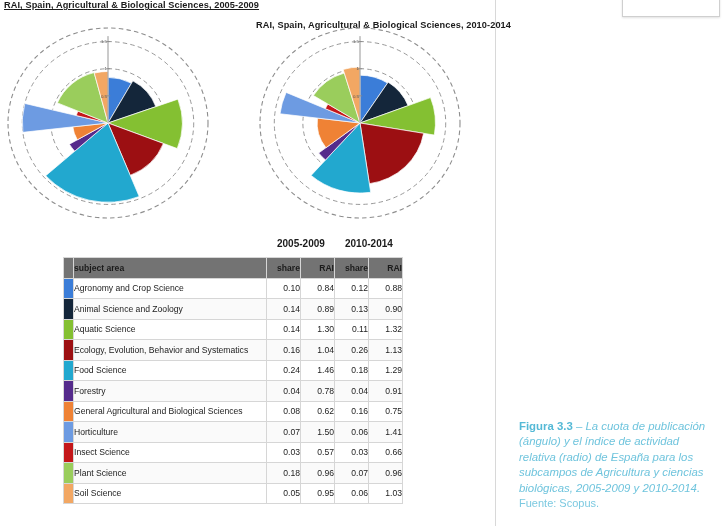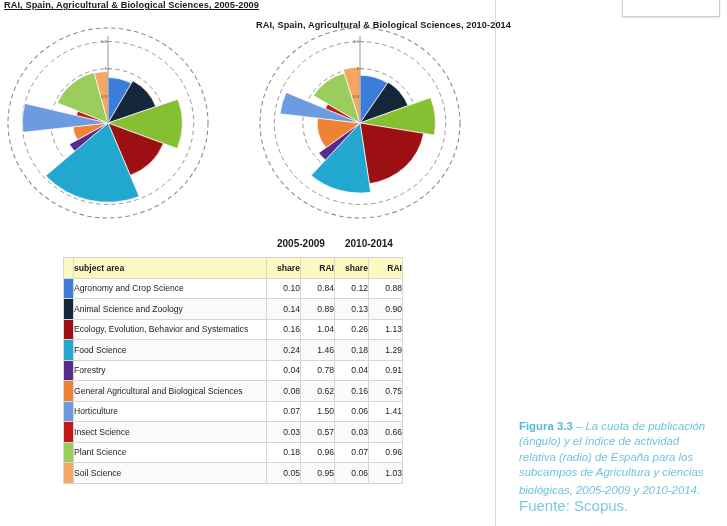--- a/index.html
+++ b/index.html
@@ -57,21 +57,21 @@
     font-size:8.6px;color:#222;
     table-layout:fixed;
   }
   table.data th,table.data td{
     border:1px solid #d6d6d6;
     padding:0;
     height:19.5px;
     vertical-align:middle;
   }
   table.data thead th{
-    background:#fef9c3;
+    background:#737373;
     font-weight:700;
     color:#1b1b1b;
   }
   th.c-swatch,td.c-swatch{width:9px;padding:0;border-right:none;}
   th.c-name,td.c-name{
     text-align:left;padding-left:6px;border-left:none;
     overflow:hidden;white-space:nowrap;
   }
   th.c-num,td.c-num{
     width:33px;text-align:right;padding-right:5px;
@@ -83,21 +83,21 @@
 
   
   .caption{
     position:absolute;left:519px;top:419px;width:196px;
     color:#6fc4dd;
     font-family:"Liberation Sans", sans-serif;
     font-size:11.4px;line-height:15.4px;
     font-style:italic;
   }
   .caption b{font-style:normal;font-weight:700;color:#55b9d6;}
-  .caption .src{font-style:normal;font-size:15px;color:#7cc9e0;}
+  .caption .src{font-style:normal;font-size:11px;color:#7cc9e0;}
 </style>
 </head>
 <body>
 
 <div id="root">
 
   <div class="divider"></div>
   <div class="topbox"></div>
 
   <div class="chart-title" id="title1">RAI, Spain, Agricultural &amp; Biological Sciences, 2005-2009</div>
@@ -191,20 +191,30 @@
               <span class="swatch" style="background: rgb(20, 38, 58);"></span>
             </td>
             <td class="c-name">Animal Science and Zoology</td>
             <td class="c-num">0.14</td>
             <td class="c-num">0.89</td>
             <td class="c-num">0.13</td>
             <td class="c-num">0.90</td>
           </tr>
           <tr>
             <td class="c-swatch">
+              <span class="swatch" style="background: rgb(132, 192, 50);"></span>
+            </td>
+            <td class="c-name">Aquatic Science</td>
+            <td class="c-num">0.14</td>
+            <td class="c-num">1.30</td>
+            <td class="c-num">0.11</td>
+            <td class="c-num">1.32</td>
+          </tr>
+          <tr>
+            <td class="c-swatch">
               <span class="swatch" style="background: rgb(156, 15, 18);"></span>
             </td>
             <td class="c-name">Ecology, Evolution, Behavior and Systematics</td>
             <td class="c-num">0.16</td>
             <td class="c-num">1.04</td>
             <td class="c-num">0.26</td>
             <td class="c-num">1.13</td>
           </tr>
           <tr>
             <td class="c-swatch">

